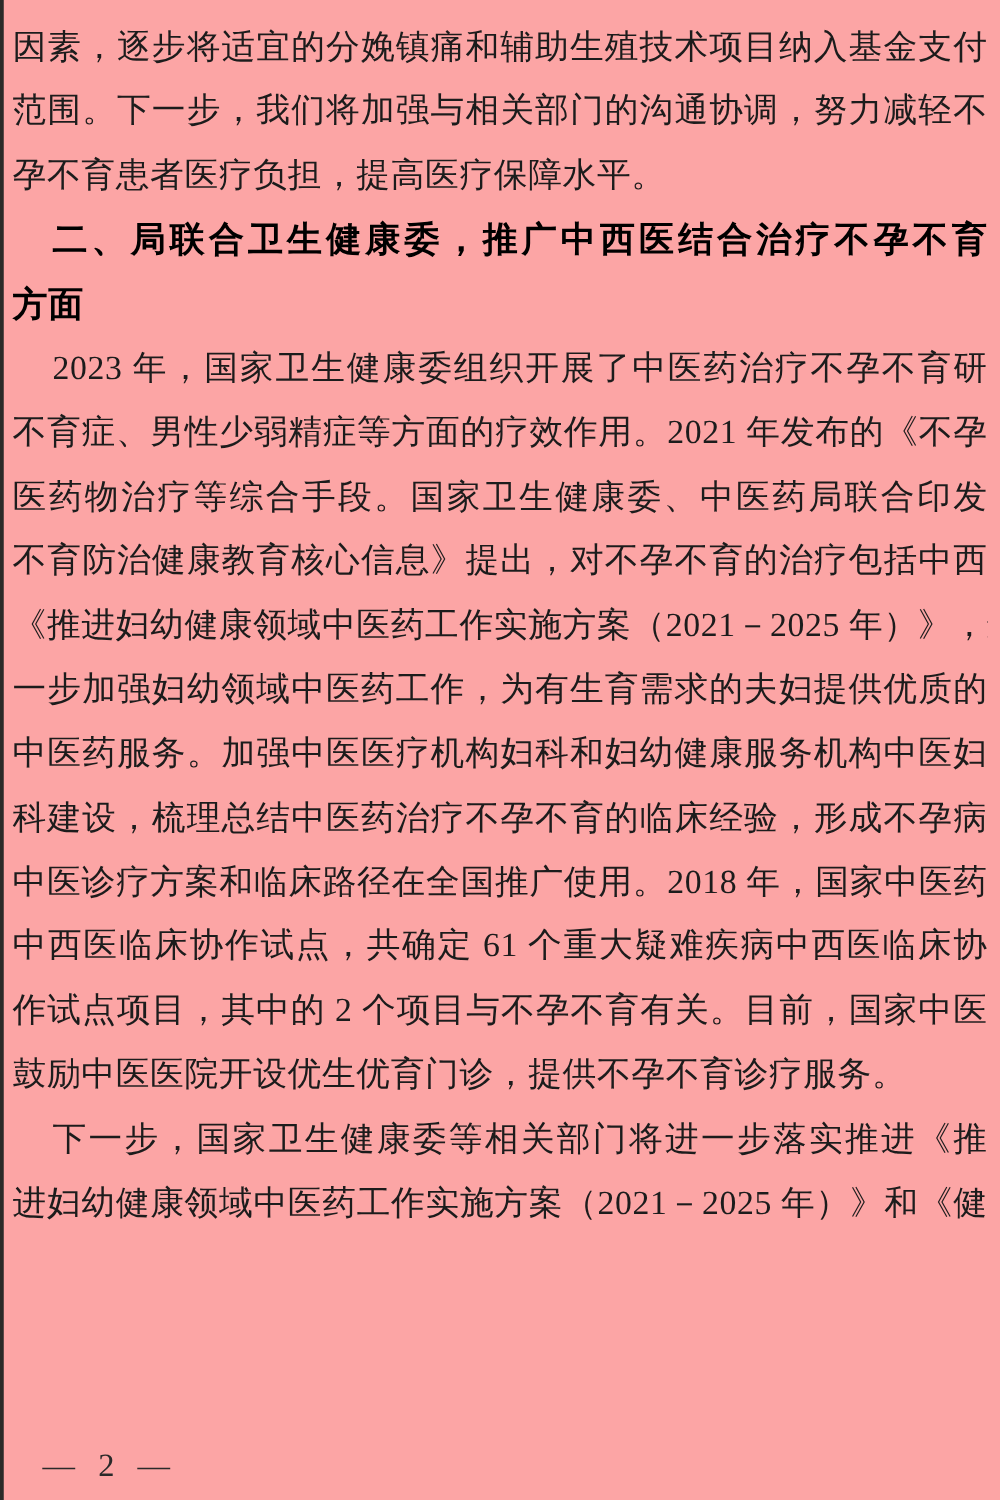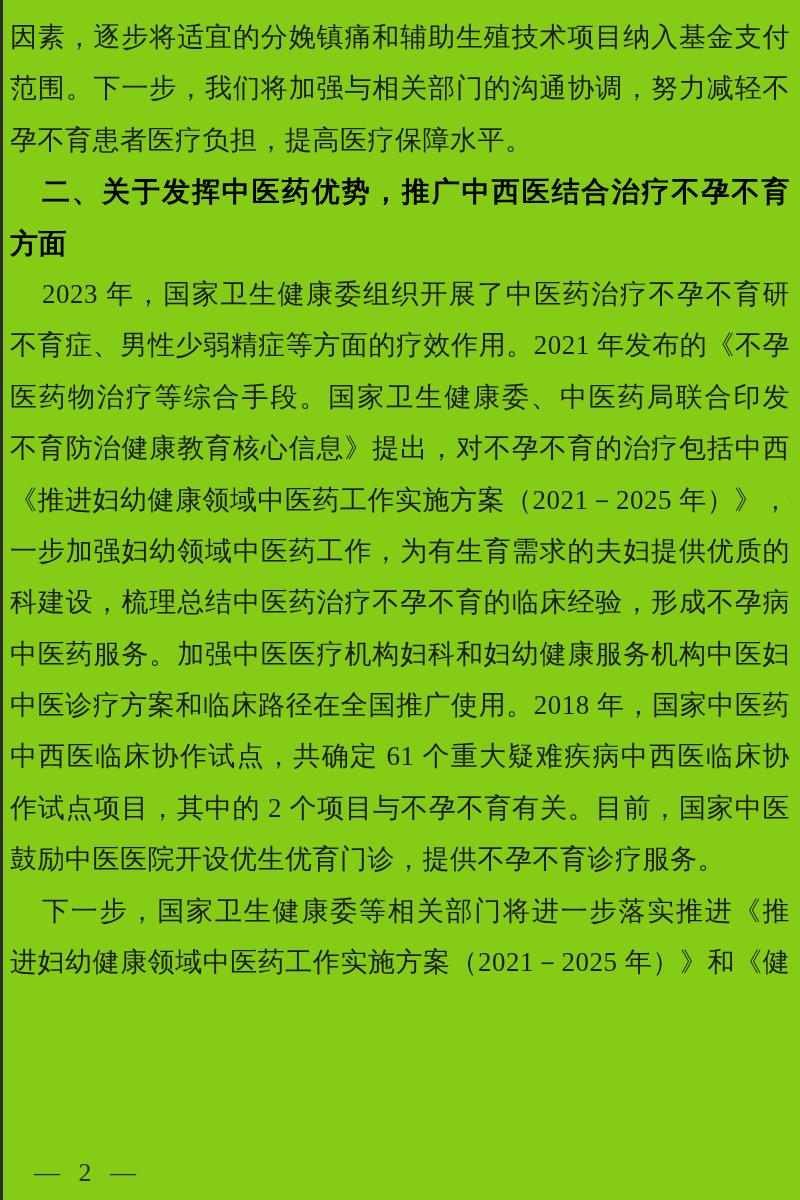--- a/index.html
+++ b/index.html
@@ -4,21 +4,21 @@
 <style>
   html, body {
     margin: 0;
     padding: 0;
     background: #ffffff;
   }
   .page {
     position: relative;
     width: 800px;
     height: 1200px;
-    background: #84cc16;
+    background: #fca5a5;
     overflow: hidden;
     font-family: "Liberation Serif", "DejaVu Serif", serif;
     color: #1c1c1c;
   }
   .scan-edge {
     position: absolute;
     left: 0;
     top: 0;
     width: 3px;
     height: 1200px;
@@ -66,30 +66,30 @@
 </style>
 </head>
 <body>
 
 <div class="page">
   <div class="scan-edge"></div>
   <div class="content" id="content">
       <div class="line">因素，逐步将适宜的分娩镇痛和辅助生殖技术项目纳入基金支付</div>
       <div class="line">范围。下一步，我们将加强与相关部门的沟通协调，努力减轻不</div>
       <div class="line left">孕不育患者医疗负担，提高医疗保障水平。</div>
-      <div class="line heading indent">二、关于发挥中医药优势，推广中西医结合治疗不孕不育</div>
+      <div class="line heading indent">二、局联合卫生健康委，推广中西医结合治疗不孕不育</div>
       <div class="line heading left">方面</div>
       <div class="line indent">2023 年，国家卫生健康委组织开展了中医药治疗不孕不育研</div>
       <div class="line">不育症、男性少弱精症等方面的疗效作用。2021 年发布的《不孕</div>
       <div class="line">医药物治疗等综合手段。国家卫生健康委、中医药局联合印发</div>
       <div class="line">不育防治健康教育核心信息》提出，对不孕不育的治疗包括中西</div>
       <div class="line">《推进妇幼健康领域中医药工作实施方案（2021－2025 年）》，进</div>
       <div class="line">一步加强妇幼领域中医药工作，为有生育需求的夫妇提供优质的</div>
+      <div class="line">中医药服务。加强中医医疗机构妇科和妇幼健康服务机构中医妇</div>
       <div class="line">科建设，梳理总结中医药治疗不孕不育的临床经验，形成不孕病</div>
-      <div class="line">中医药服务。加强中医医疗机构妇科和妇幼健康服务机构中医妇</div>
       <div class="line">中医诊疗方案和临床路径在全国推广使用。2018 年，国家中医药</div>
       <div class="line">中西医临床协作试点，共确定 61 个重大疑难疾病中西医临床协</div>
       <div class="line">作试点项目，其中的 2 个项目与不孕不育有关。目前，国家中医</div>
       <div class="line left">鼓励中医医院开设优生优育门诊，提供不孕不育诊疗服务。</div>
       <div class="line indent">下一步，国家卫生健康委等相关部门将进一步落实推进《推</div>
       <div class="line">进妇幼健康领域中医药工作实施方案（2021－2025 年）》和《健</div>
     </div>
   <div class="footer">
     <span>— 2 —</span>
   </div>

